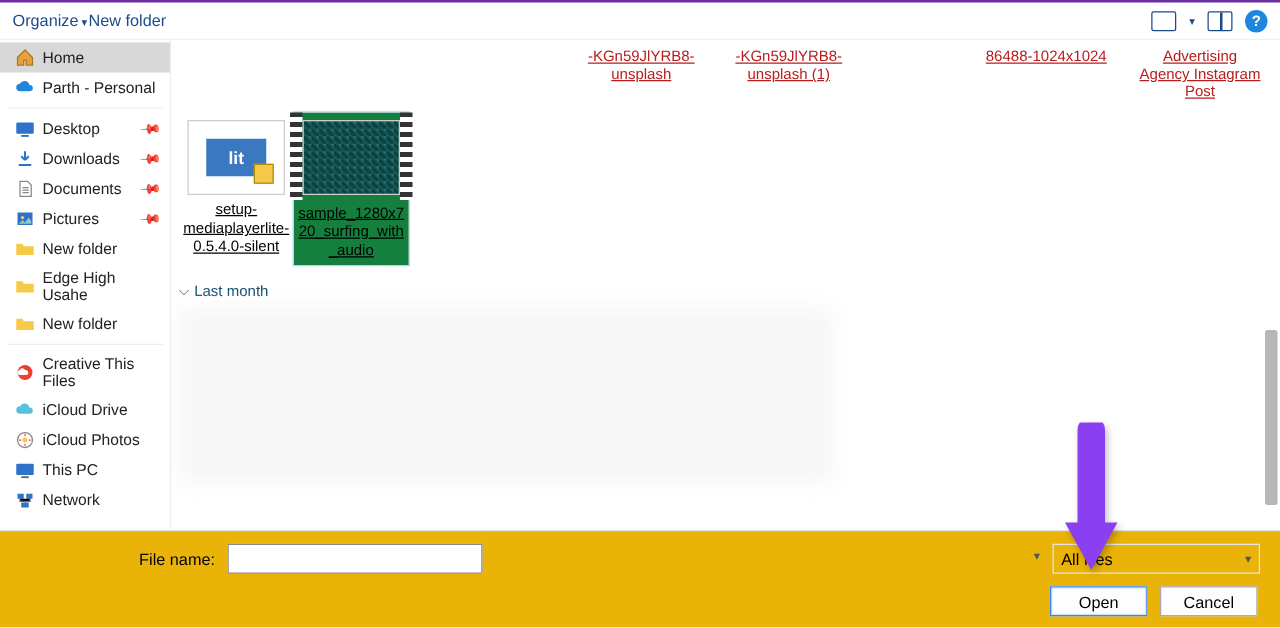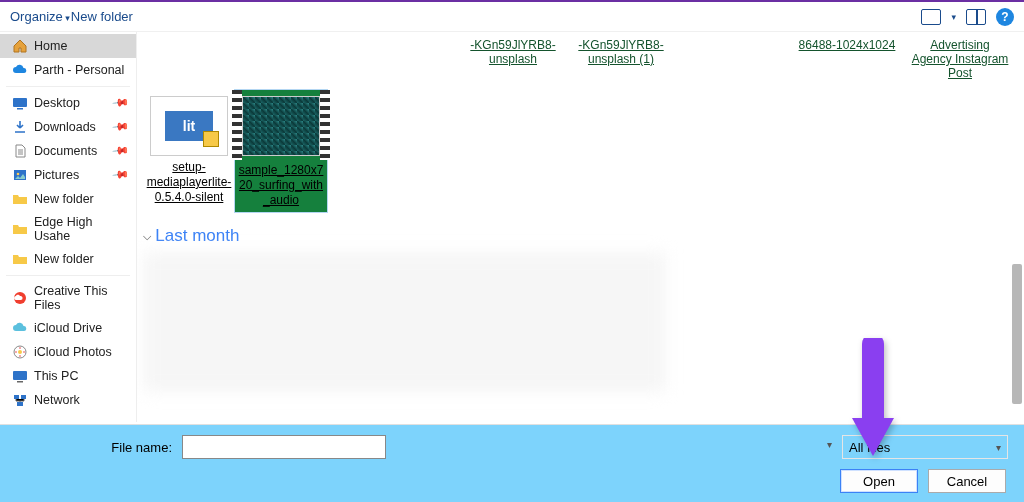--- a/index.html
+++ b/index.html
@@ -14,42 +14,42 @@
 
   .main { display: flex; height: 390px; }
   .sidebar { width: 137px; border-right: 1px solid #eee; padding-top: 2px; }
   .side-item { display: flex; align-items: center; gap: 6px; padding: 4px 8px 4px 12px; font-size: 12.5px; color: #222; cursor: default; position: relative; }
   .side-item.selected { background: #d8d8d8; }
   .side-item .pin { margin-left: auto; color: #888; font-size: 11px; transform: rotate(40deg); }
   .sep { height: 1px; background: #eee; margin: 4px 6px; }
   .icn { width: 16px; height: 16px; display: inline-block; flex-shrink: 0; }
 
   .content { flex: 1; position: relative; padding: 6px 10px 0 6px; overflow: hidden; }
-  .toprow { display: flex; gap: 8px; font-size: 12px; color: #14532d; text-decoration: underline; text-align: center; padding-left: 320px; }
+  .toprow { display: flex; gap: 18px; font-size: 12px; color: #b91c1c; text-decoration: underline; text-align: center; padding-left: 320px; }
   .toprow div { width: 100px; }
   .toprow .w2 { margin-left: auto; width: 110px; }
   .toprow .w3 { width: 100px; margin-right: 4px; text-align: center;}
   .files { display: flex; margin-top: 10px; }
   .file { width: 92px; text-align: center; font-size: 12px; }
   .file.sel { background: #15803d; outline: 1px solid #b3d6f2; }
   .thumb { width: 78px; height: 60px; margin: 6px auto 4px; background: #fff; border: 1px solid #ccc; position: relative; }
   .thumb.video { background: linear-gradient(45deg,#1e6b6b,#0b3a3a,#2e8b8b); background-size: 6px 6px; }
   .thumb.app::before { content:"lit"; position:absolute; inset:14px; background:#3a78c2; color:#fff; font-weight:bold; display:flex; align-items:center; justify-content:center; font-size:14px; }
   .thumb.app::after { content:""; position:absolute; right:8px; bottom:8px; width:14px; height:14px; background:#f7c948; border:1px solid #b08900;}
   .sprocket { position:absolute; top:0; bottom:0; width:10px; background:repeating-linear-gradient(#333 0 4px,#fff 4px 8px); }
   .sprocket.l{left:-10px} .sprocket.r{right:-10px}
   .file .label { text-decoration: underline; line-height: 1.25; word-break: break-word; padding: 0 2px 4px; }
-  .group { margin-top: 14px; font-size: 17px; color: #3b82f6; display:flex; align-items:center; gap:4px; }
+  .group { margin-top: 14px; font-size: 12px; color: #0c4a6e; display:flex; align-items:center; gap:4px; }
   .group::before { content:"⌵"; color:#666; font-size:11px; }
   .blur { margin-top: 6px; height: 140px; background: #f6f6f6; filter: blur(8px); border-radius: 4px; width: 60%; }
 
   .scroll { position:absolute; right:2px; top:32px; width:12px; height:390px; }
   .scroll .thumb2 { position:absolute; right:0; width:10px; height:140px; top:230px; background:#b7b7b7; border-radius: 2px; }
 
-  .bottom { position:absolute; left:0; right:0; bottom:0; height:78px; border-top:1px solid #e0e0e0; background:#7dd3fc; padding: 10px 16px 8px; }
+  .bottom { position:absolute; left:0; right:0; bottom:0; height:78px; border-top:1px solid #e0e0e0; background:#eab308; padding: 10px 16px 8px; }
   .row1 { display:flex; align-items:center; gap:6px; }
   .fname-label { width: 160px; text-align:right; font-size:13px; padding-right:4px;}
   .fname-input { flex:1; height:24px; border:1px solid #888; padding:0 20px 0 6px; font-size:13px; }
   .combo-wrap { position:relative; flex:1; }
   .combo-wrap .dd { position:absolute; right:4px; top:4px; font-size:10px; color:#555; }
   .filter { width:166px; height:24px; border:1px solid #e5e5e5; display:flex; align-items:center; padding:0 6px; font-size:13px; position:relative;}
   .filter .dd { margin-left:auto; font-size:10px; color:#555;}
   .row2 { display:flex; justify-content:flex-end; gap:10px; margin-top:10px; padding-right: 2px; }
   .btn { width:78px; height:24px; border:1px solid #aaa; background:#fdfdfd; font-size:13px; display:flex; align-items:center; justify-content:center; }
   .btn.primary { border:1px solid #3b82f6; box-shadow: 0 0 0 1px #cfe1ff inset;}

